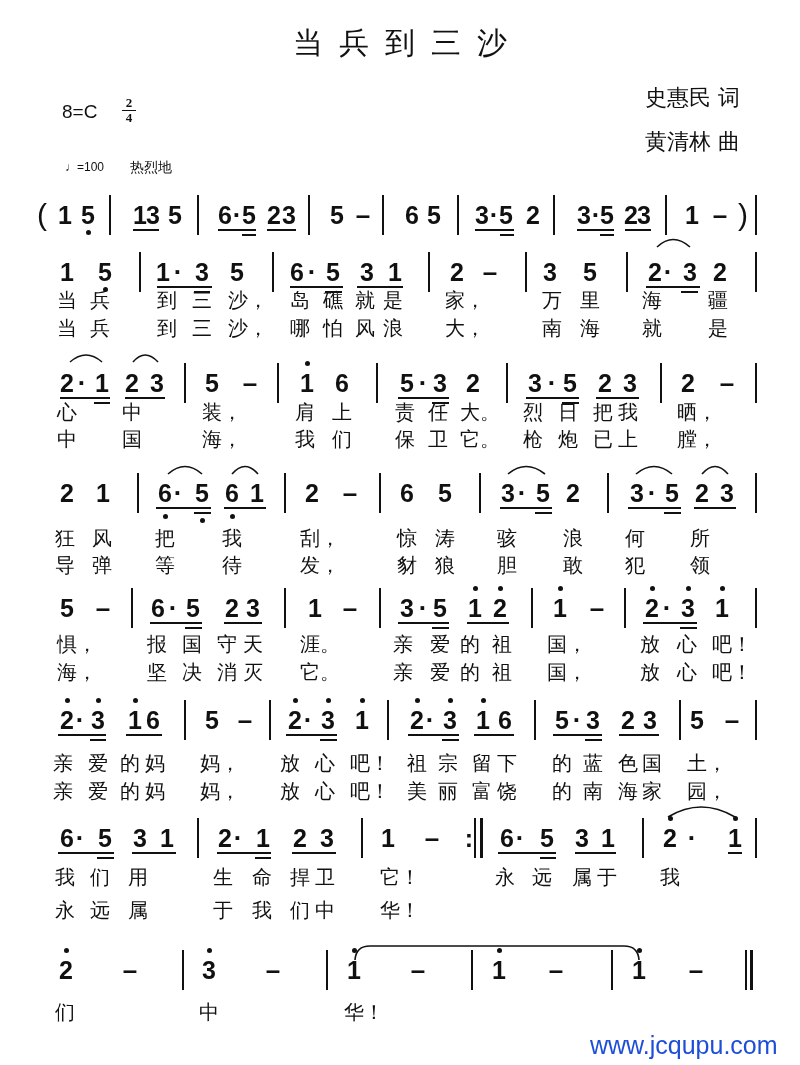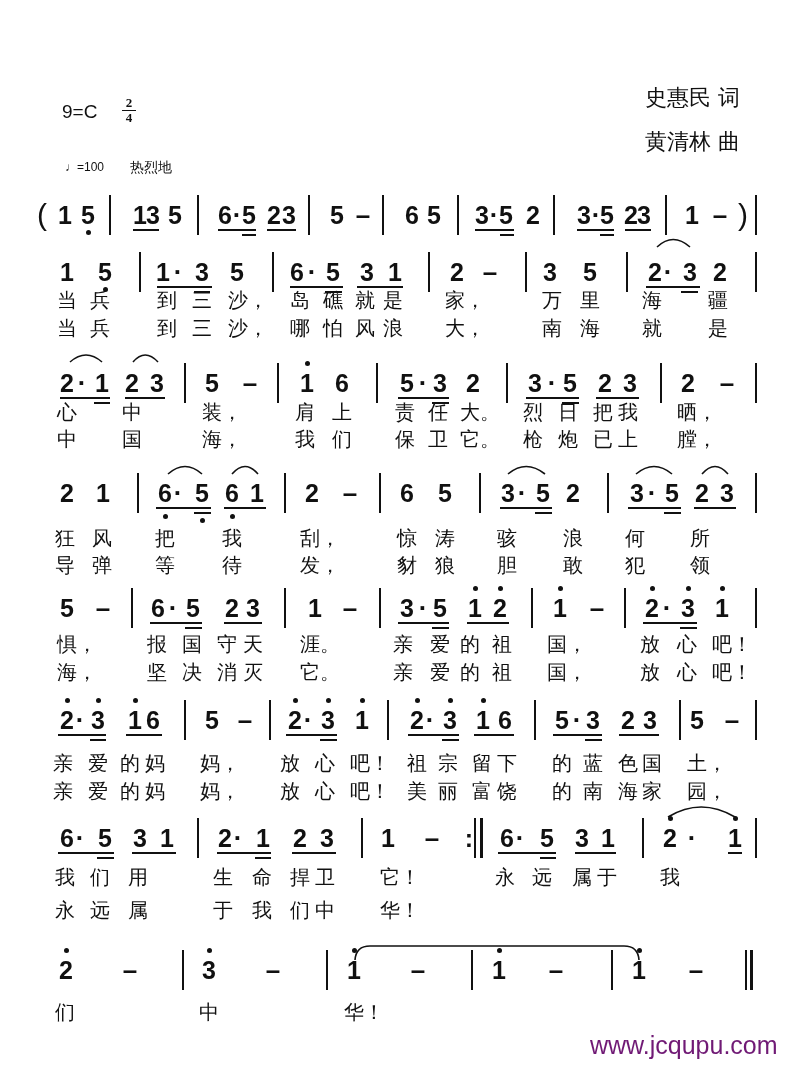--- a/index.html
+++ b/index.html
@@ -6,41 +6,42 @@
   #page{position:relative;width:800px;height:1065px;overflow:hidden;background:#fff;color:#111;}
   .abs{position:absolute;}
   .title{left:0;width:800px;top:28px;text-align:center;font:30px/1 "DejaVu Sans",sans-serif;letter-spacing:16px;text-indent:16px;}
   .key{left:62px;top:102px;font:19px/1 "Liberation Sans",sans-serif;}
   .ts{left:122px;top:96px;width:14px;text-align:center;font:bold 13px/1 "Liberation Serif",serif;}
   .ts span{display:block;}
   .ts .num{border-bottom:1px solid #111;padding-bottom:1px;}
   .credit{left:645px;font:22px/1 "DejaVu Sans",sans-serif;white-space:nowrap;}
   .tempo{left:65px;top:161px;font:12px/1 "Liberation Sans",sans-serif;}
   .expr{left:130px;top:160px;font:14px/1 "DejaVu Sans",sans-serif;}
-  .wm{left:590px;top:1033px;font:25px/1 "Liberation Sans",sans-serif;color:#701a75;}
+  .wm{left:590px;top:1033px;font:25px/1 "Liberation Sans",sans-serif;color:#1d4ed8;}
   .row{position:absolute;left:0;width:800px;height:0;}
   .n{position:absolute;top:0;transform:translate(-50%,-50%);font:bold 25px/1 "Liberation Sans",sans-serif;white-space:nowrap;}
   .n.aug{font-size:26px;}
   .n.dash{font-size:26px;}
   .n.paren{font:normal 30px/1 "Liberation Sans",sans-serif;}
   .bar{position:absolute;top:-20px;width:2px;height:40px;background:#111;margin-left:-1px;}
   .u1{position:absolute;top:14px;height:2px;background:#111;}
   .u2{position:absolute;top:19px;height:2px;background:#111;}
   .dh{position:absolute;top:-22px;width:5px;height:5px;border-radius:50%;background:#111;margin-left:-2px;}
   .dl{position:absolute;top:15px;width:5px;height:5px;border-radius:50%;background:#111;margin-left:-2px;}
   .dl.d1{top:21px;} .dl.d2{top:25px;}
   .ly{position:absolute;top:0;transform:translateY(-50%);margin-left:-10px;font:20px/1 "DejaVu Sans",sans-serif;white-space:nowrap;}
   svg.slurs{position:absolute;left:0;top:0;}
 </style>
 </head>
 <body>
 
 <div id="page">
 
-  <div class="abs key">9=C</div>
+  <div class="abs title">当兵到三沙</div>
+  <div class="abs key">8=C</div>
   <div class="abs ts">
     <span class="num">2</span>
     <span>4</span>
   </div>
   <div class="abs credit" style="top:87px">史惠民 词</div>
   <div class="abs credit" style="top:131px">黄清林 曲</div>
   <div class="abs tempo">♩=100</div>
   <div class="abs expr">热烈地</div>
 
   <svg class="slurs" width="800" height="1065">

